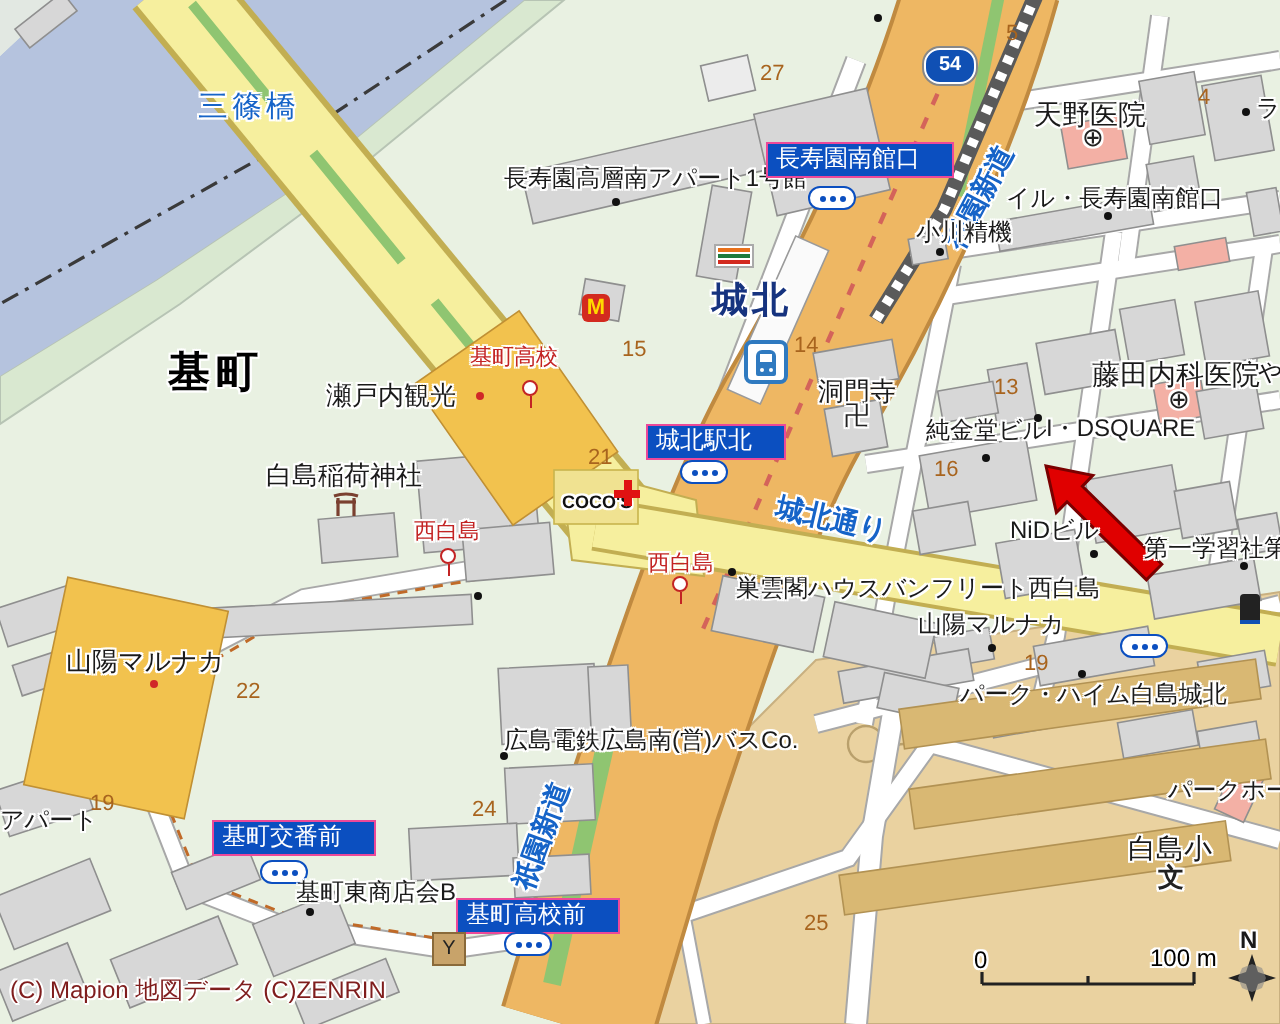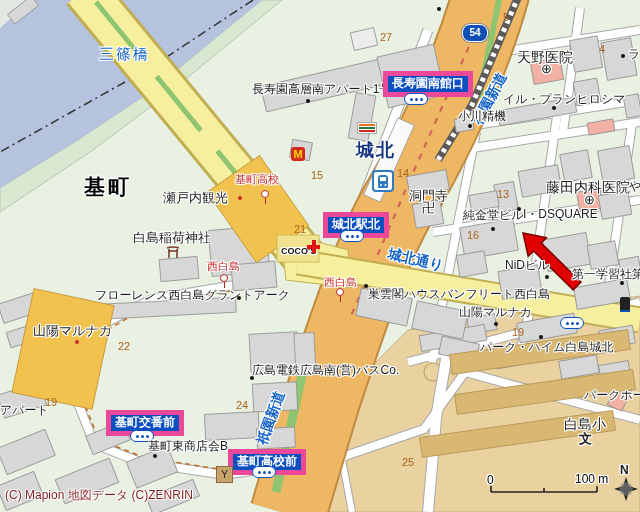--- a/index.html
+++ b/index.html
@@ -7,21 +7,21 @@
   #basemap{position:absolute;left:0;top:0;}
   .lbl{position:absolute;font-family:"Liberation Sans",sans-serif;font-size:12px;color:#1a1a1a;white-space:nowrap;line-height:1.05;
        text-shadow:1px 0 #fff,-1px 0 #fff,0 1px #fff,0 -1px #fff,1px 1px #fff,-1px -1px #fff,1px -1px #fff,-1px 1px #fff;}
   .s13{font-size:13px}.s14{font-size:14px}
   .big{font-size:21px;font-weight:bold;letter-spacing:3px;color:#000;}
   .stn{font-size:18px;font-weight:bold;color:#16337f;letter-spacing:2px;}
   .roadname{color:#1664c8;font-weight:bold;font-size:14px;}
   .bridgename{color:#1664c8;font-weight:normal;font-size:15px;letter-spacing:2px;}
   .tram{color:#c32424;font-size:11px;}
   .num{color:#a8641e;font-size:11px;text-shadow:none;}
-  .badge{position:absolute;background:#0b4fc0;color:#fff;font-size:12px;font-weight:bold;padding:1px 4px 2px 4px;border:5px solid #ec4899;white-space:nowrap;line-height:1.1;}
+  .badge{position:absolute;background:#0b4fc0;color:#fff;font-size:12px;font-weight:normal;padding:1px 16px 2px 4px;border:1px solid #ec4899;white-space:nowrap;line-height:1.1;}
   .dot{position:absolute;width:4px;height:4px;background:#111;border-radius:50%;}
   .dot.red{background:#d02828;}
   .bus-pill{position:absolute;width:22px;height:10px;background:#fff;border:1.5px solid #0b4fc0;border-radius:6px;display:flex;align-items:center;justify-content:center;gap:2px;}
   .bus-pill i{width:3px;height:3px;background:#0b4fc0;border-radius:50%;}
   .tram-icon{position:absolute;width:9px;height:14px;}
   .tram-icon:before{content:"";position:absolute;left:0;top:0;width:6px;height:6px;border:1.5px solid #c32424;border-radius:50%;background:#fff;}
   .tram-icon:after{content:"";position:absolute;left:3.6px;top:8px;width:1.8px;height:6px;background:#c32424;}
   .mcd{position:absolute;width:14px;height:14px;background:#d32a1f;border-radius:3px;color:#ffd800;font-weight:bold;font-size:11px;text-align:center;line-height:14px;}
   .sev{position:absolute;width:20px;height:12px;background:#fff;border:1px solid #aaa;display:flex;flex-direction:column;justify-content:space-between;padding:1px;box-sizing:border-box;}
   .sev i{display:block;height:2.4px;}
@@ -209,21 +209,21 @@
   <span class="dot" style="left:306px;top:99px"></span>
   <div class="badge" style="left:383px;top:71px">長寿園南館口</div>
   <div class="bus-pill" style="left:404px;top:93px">
       <i></i>
       <i></i>
       <i></i>
     </div>
 
   <div class="lbl s14" style="left:517px;top:50px">天野医院</div>
   <div class="lbl sym" style="left:541px;top:62px">⊕</div>
-  <div class="lbl" style="left:503px;top:93px">イル・プランヒロシマ</div>
+  <div class="lbl" style="left:503px;top:93px">イル・長寿園南館口</div>
   <span class="dot" style="left:552px;top:106px"></span>
   <div class="lbl" style="left:458px;top:110px">小川精機</div>
   <span class="dot" style="left:468px;top:124px"></span>
   <div class="lbl" style="left:628px;top:48px">ラ</div>
   <span class="dot" style="left:621px;top:54px"></span>
 
   <div class="lbl num" style="left:380px;top:32px">27</div>
   <div class="lbl num" style="left:503px;top:12px">5</div>
   <div class="lbl num" style="left:599px;top:44px">4</div>
   <div class="lbl num" style="left:311px;top:170px">15</div>
@@ -287,21 +287,20 @@
       <i></i>
       <i></i>
       <i></i>
     </div>
   <div class="lbl" style="left:368px;top:288px">巣雲閣ハウスバンフリート西白島</div>
   <span class="dot" style="left:364px;top:284px"></span>
   <div class="lbl" style="left:459px;top:306px">山陽マルナカ</div>
   <span class="dot" style="left:494px;top:322px"></span>
   <div class="fuel" style="left:620px;top:297px"></div>
 
-  <div class="lbl" style="left:95px;top:289px">フローレンス西白島グラントアーク</div>
   <span class="dot" style="left:237px;top:296px"></span>
   <div class="lbl s13" style="left:33px;top:324px">山陽マルナカ</div>
   <span class="dot red" style="left:75px;top:340px"></span>
   <div class="lbl" style="left:252px;top:364px">広島電鉄広島南(営)バスCo.</div>
   <span class="dot" style="left:250px;top:376px"></span>
   <div class="lbl roadname" style="left:268px;top:432px;transform:rotate(-70deg);transform-origin:left bottom">祇園新道</div>
   <div class="lbl" style="left:0px;top:404px">アパート</div>
 
   <div class="badge" style="left:106px;top:410px">基町交番前</div>
   <div class="bus-pill" style="left:130px;top:430px">

